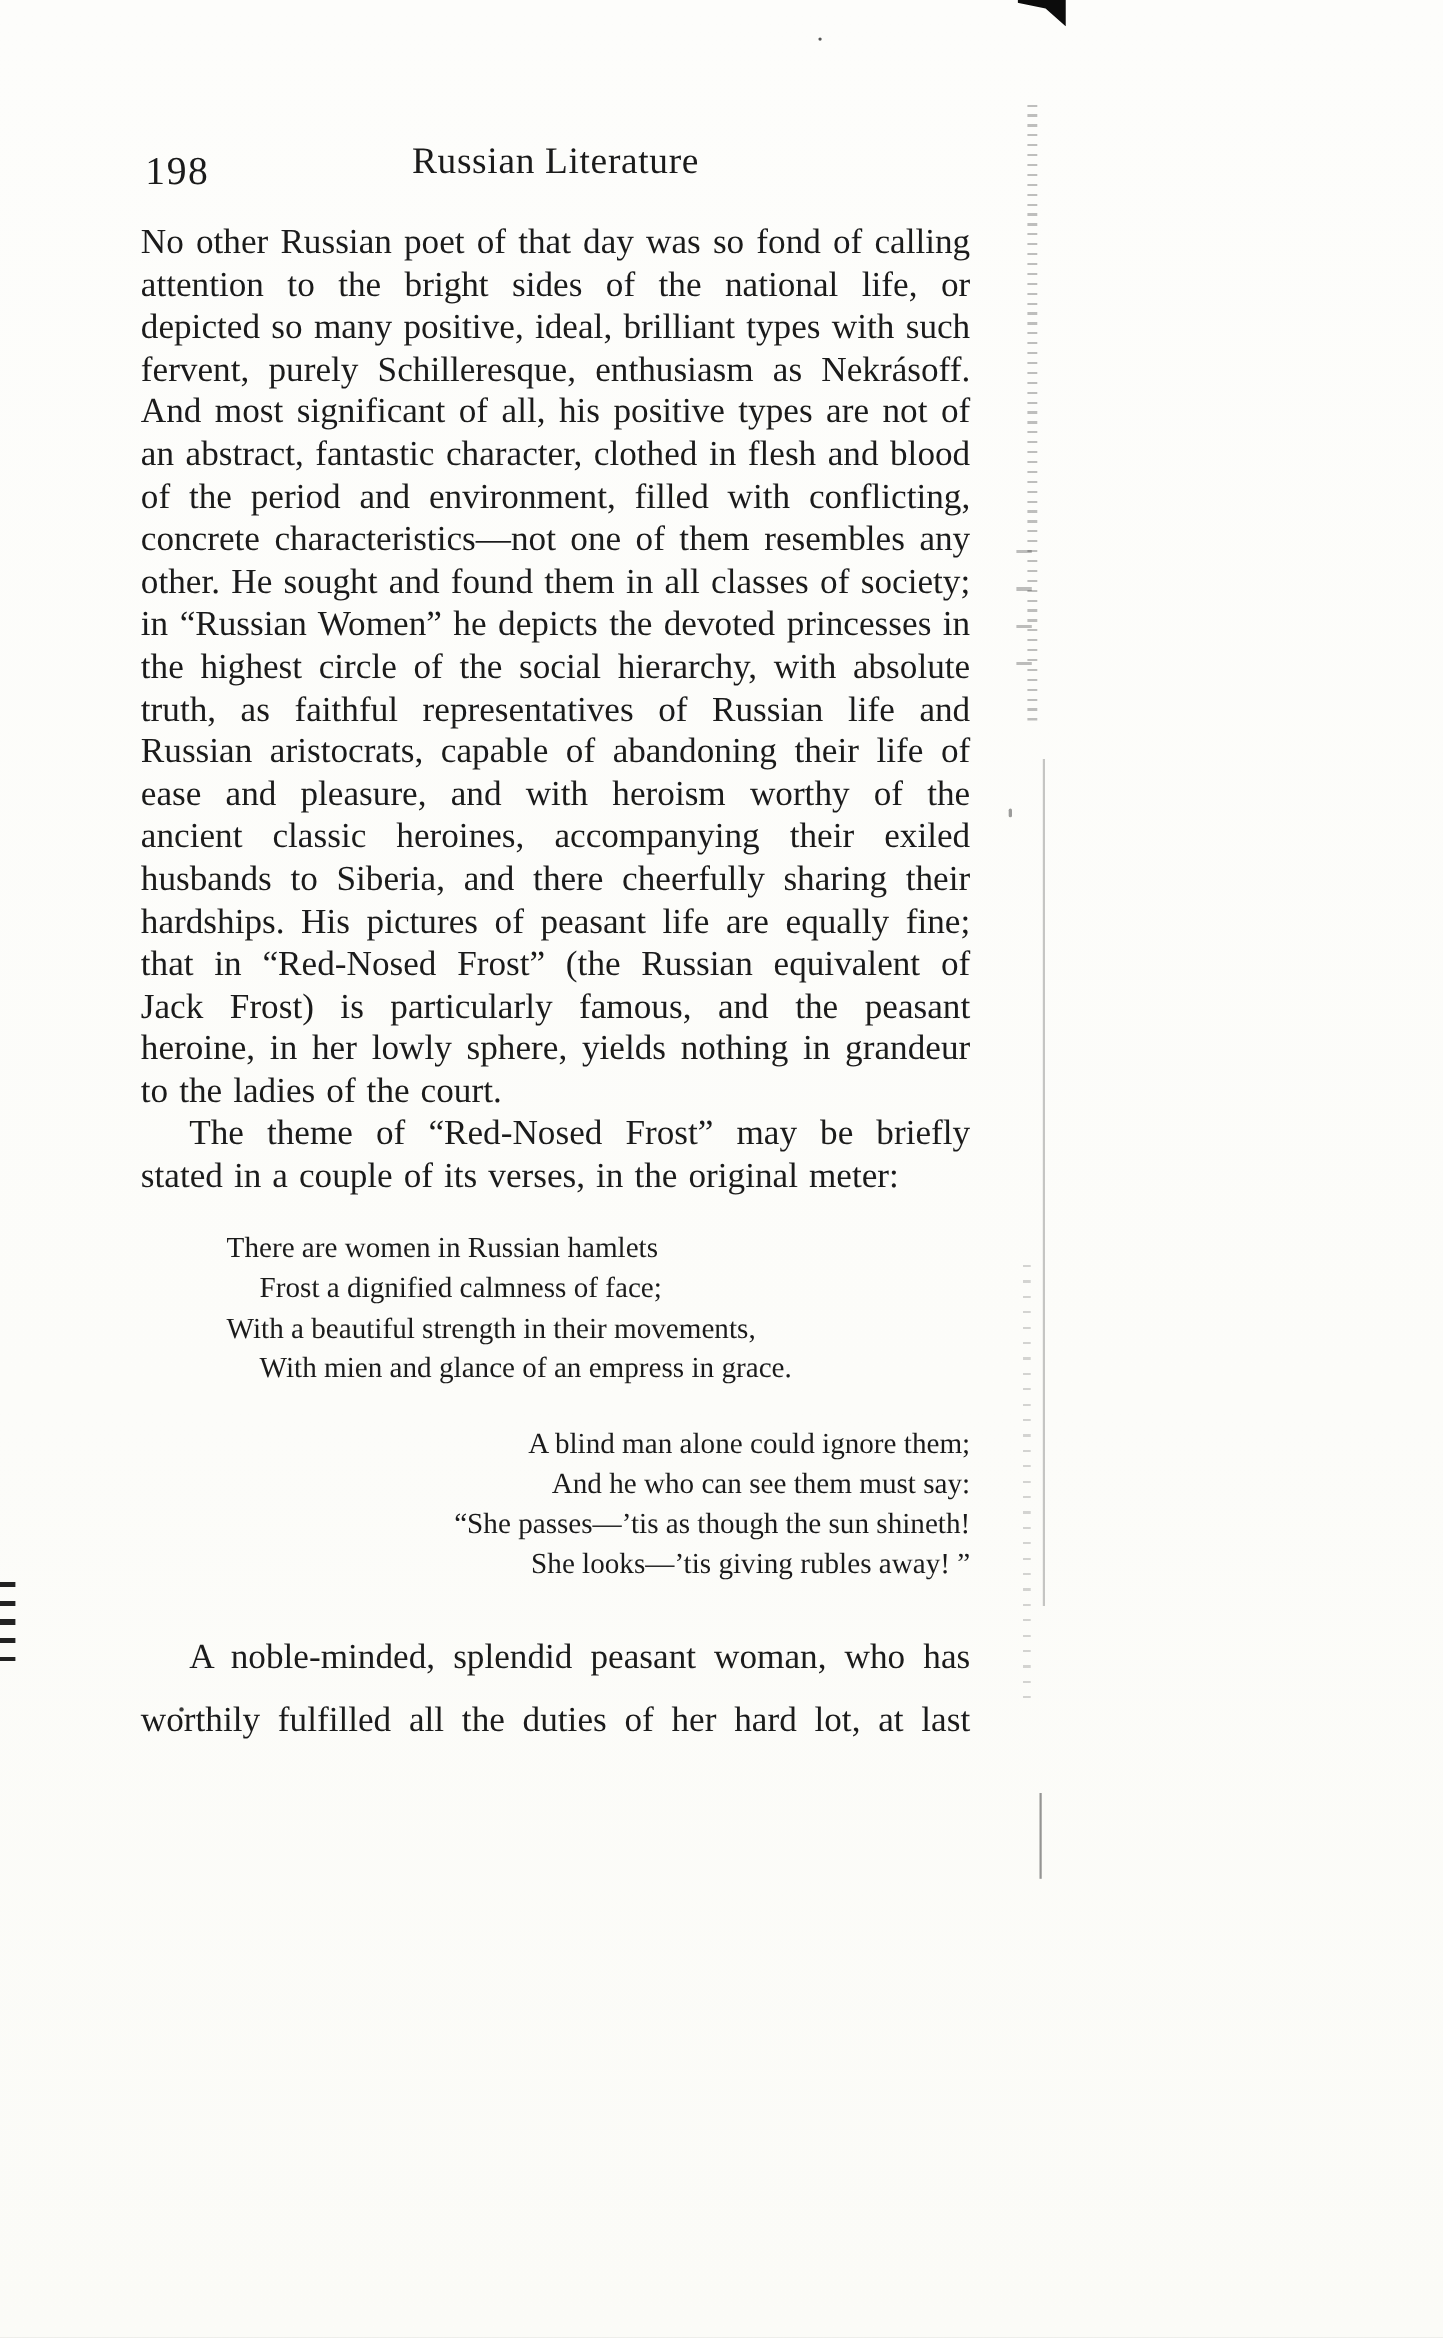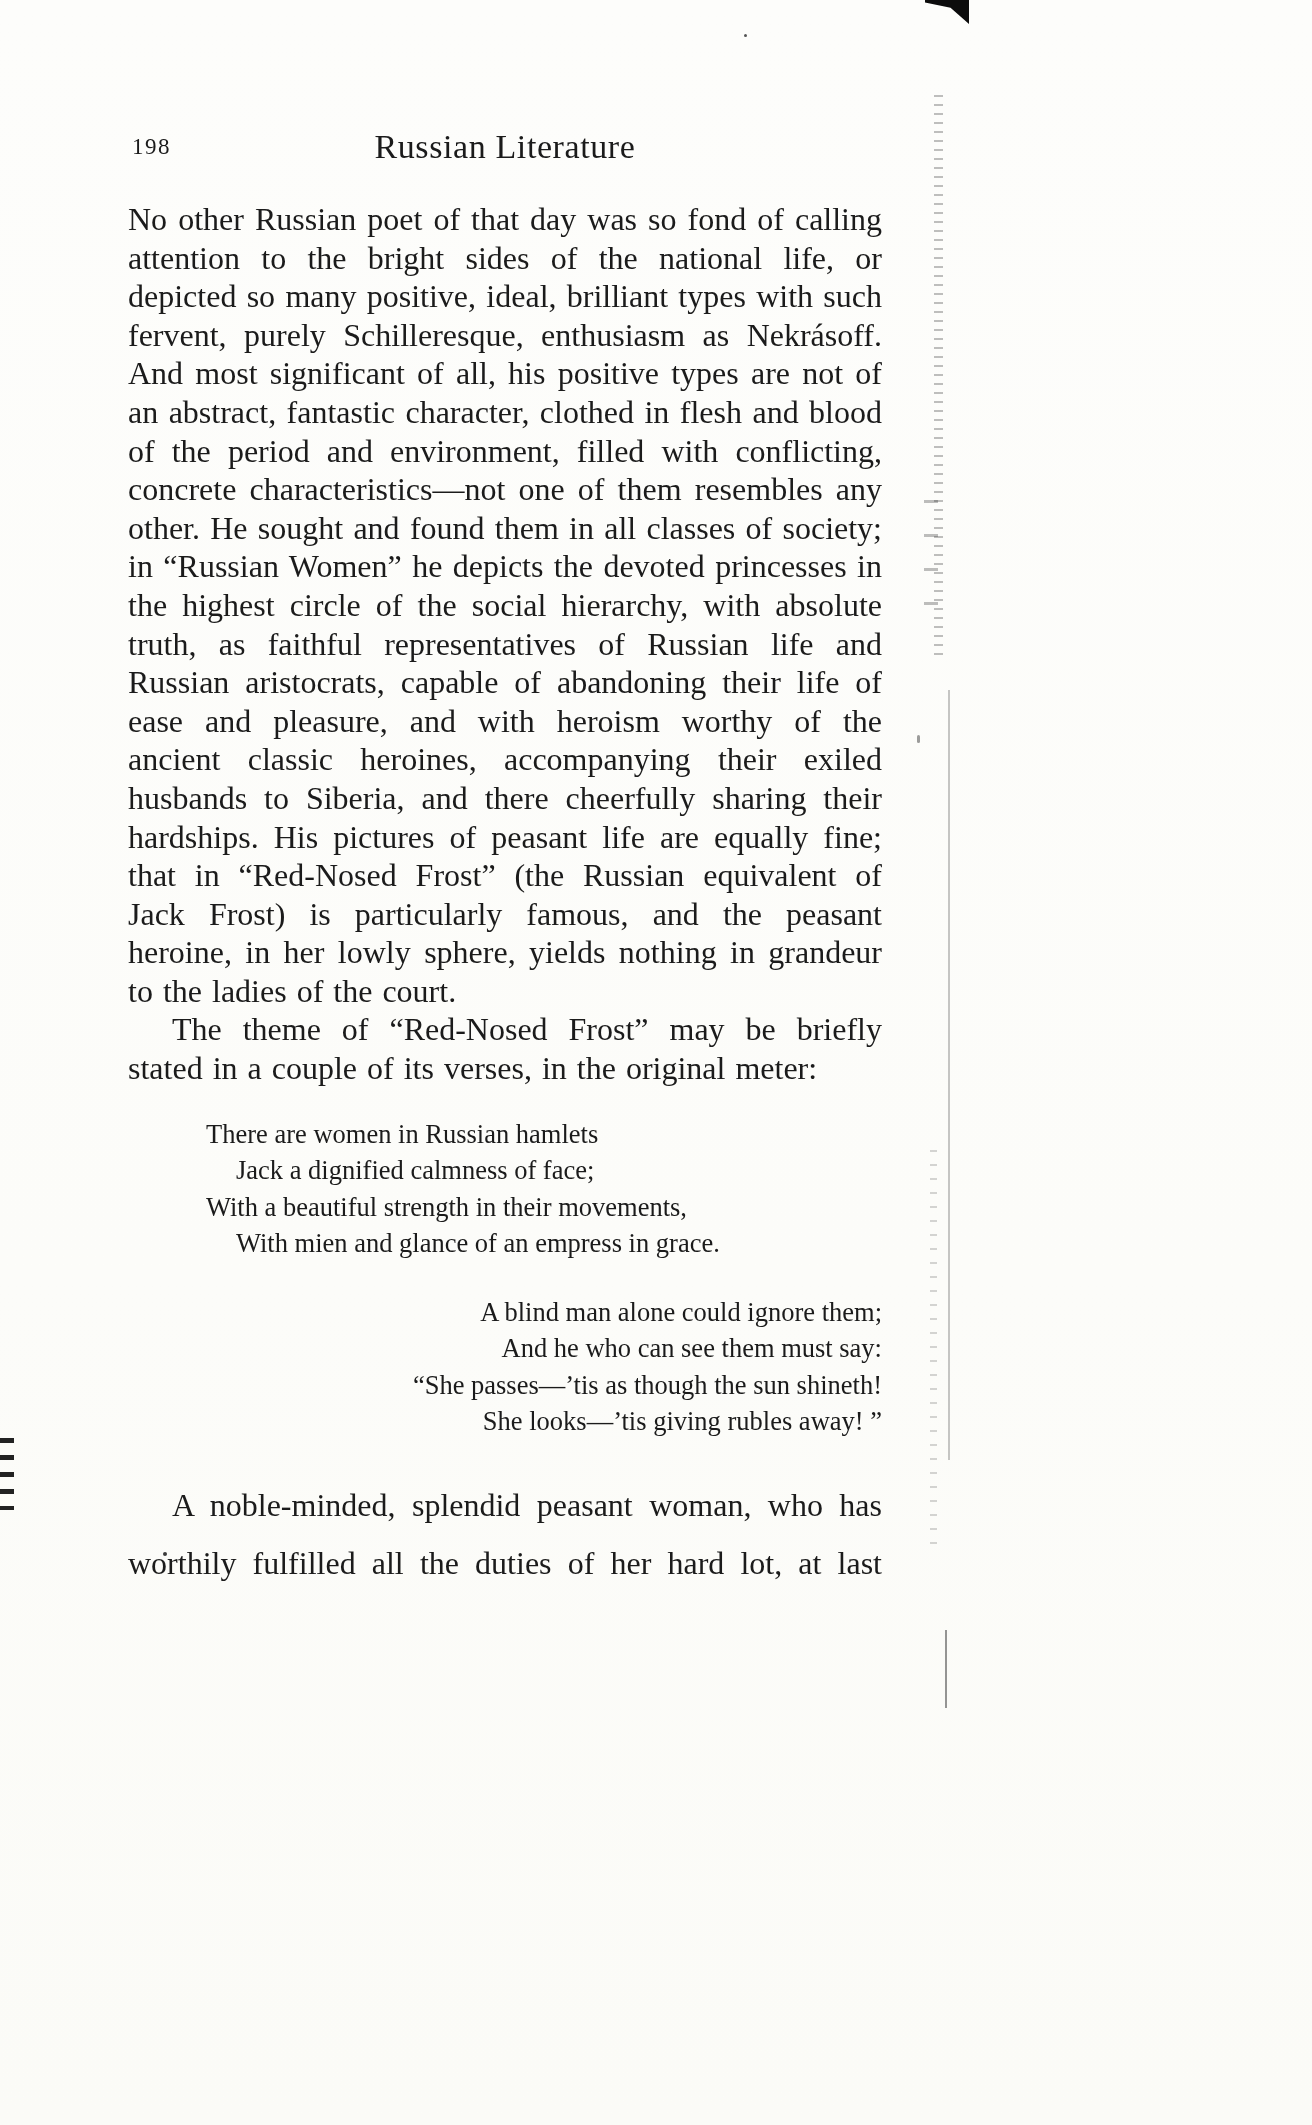--- a/index.html
+++ b/index.html
@@ -23,21 +23,21 @@
     width: 754px;
   }
   .header-row {
     position: relative;
     height: 60px;
   }
   .page-number {
     position: absolute;
     left: 4px;
     top: 8px;
-    font-size: 23px;
+    font-size: 36px;
     letter-spacing: 1.5px;
   }
   .header-title {
     text-align: center;
     font-size: 34px;
     letter-spacing: 0.6px;
     padding-top: 2px;
   }
   .body-para {
     font-size: 32px;
@@ -182,21 +182,21 @@
       <span class="page-number">198</span>
       <div class="header-title">Russian Literature</div>
     </div>
 
     <p class="body-para para1">No other Russian poet of that day was so fond of calling attention to the bright sides of the national life, or depicted so many positive, ideal, brilliant types with such fervent, purely Schilleresque, enthusiasm as Nekrásoff.  And most significant of all, his positive types are not of an abstract, fantastic character, clothed in flesh and blood of the period and environment, filled with conflicting, concrete characteristics—not one of them resembles any other.  He sought and found them in all classes of society; in “Russian Women” he depicts the devoted princesses in the highest circle of the social hierarchy, with absolute truth, as faithful representatives of Russian life and Russian aristocrats, capable of abandoning their life of ease and pleasure, and with heroism worthy of the ancient classic heroines, accompanying their exiled husbands to Siberia, and there cheerfully sharing their hardships.  His pictures of peasant life are equally fine; that in “Red-Nosed Frost” (the Russian equivalent of Jack Frost) is particularly famous, and the peasant heroine, in her lowly sphere, yields nothing in grandeur to the ladies of the court.</p>
 
     <p class="body-para para2">The theme of “Red-Nosed Frost” may be briefly stated in a couple of its verses, in the original meter:</p>
 
     <div class="stanza stanza-1">
       <div class="vline">There are women in Russian hamlets</div>
-      <div class="vline indent">Jack a dignified calmness of face;</div>
+      <div class="vline indent">Frost a dignified calmness of face;</div>
       <div class="vline">With a beautiful strength in their movements,</div>
       <div class="vline indent">With mien and glance of an empress in grace.</div>
     </div>
 
     <div class="stanza stanza-2">
       <div class="vline">A blind man alone could ignore them;</div>
       <div class="vline indent">And he who can see them must say:</div>
       <div class="vline">“She passes—’tis as though the sun shineth!</div>
       <div class="vline indent">She looks—’tis giving rubles away! ”</div>
     </div>

